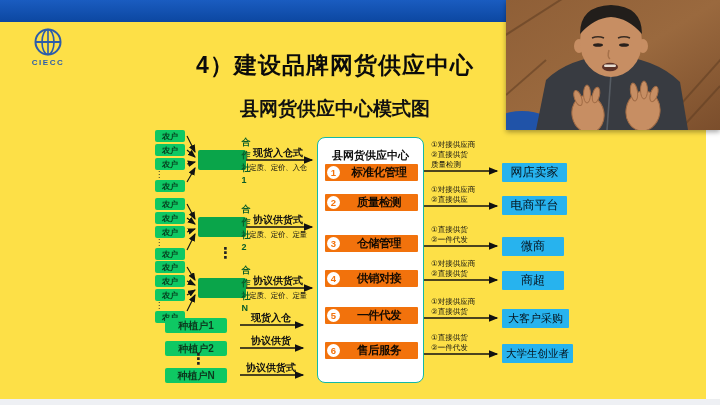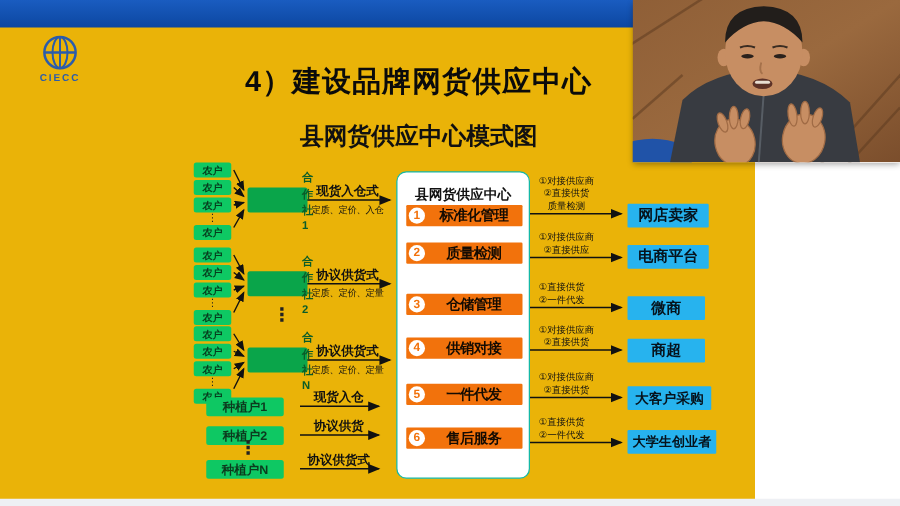--- a/index.html
+++ b/index.html
@@ -1,35 +1,35 @@
 <!DOCTYPE html>
 <html><head>
 <meta charset="utf-8">
 <style>
   * { margin:0; padding:0; box-sizing:border-box; }
   html,body { width:720px; height:405px; }
   body { font-family:"Liberation Sans","DejaVu Sans",sans-serif; background:#fff; overflow:hidden; }
-  .screen { position:relative; width:604px; height:405px; background:#eab308; }
+  .screen { position:relative; width:706px; height:405px; background:#fde047; }
 
   .topbar { position:absolute; left:0; top:0; width:720px; height:22px;
             background:linear-gradient(#1a5cc0,#0c47a1); }
   .bottom-strip { position:absolute; left:0; bottom:0; width:720px; height:6px; background:#eef0f4; }
 
   .logo { position:absolute; left:26px; top:27px; width:44px; text-align:center; color:#2b5cab; }
   .logo .glyph svg { display:block; margin:0 auto; }
   .logo .logo-text { font-size:8px; font-weight:bold; letter-spacing:1.5px; margin-top:1px; }
 
   .title { position:absolute; left:140px; top:50px; width:390px; text-align:center;
            font-size:23px; font-weight:bold; color:#0b0b0b; letter-spacing:1px; }
   .subtitle { position:absolute; left:190px; top:96px; width:290px; text-align:center;
               font-size:19px; font-weight:600; color:#111; }
 
   .connectors { position:absolute; left:0; top:0; width:720px; height:405px; z-index:1; pointer-events:none; }
 
-  .abs { position:absolute; z-index:2;align-items:center; }
+  .abs { position:absolute; z-index:2; }
   .farm-col { display:flex; flex-direction:column; }
   .box-farmer { width:30px; height:12px; margin-bottom:2px; background:#0ec863; border-radius:2px;
                 display:flex; align-items:center; justify-content:center;
                 font-size:8px; font-weight:bold; color:#073; color:#063c1d; }
   .mini-dots { font-size:8px; line-height:6px; height:8px; color:#222; }
   .box-hub { background:#0aa54a; border-radius:2px; width:44px; height:20px;
              display:flex; align-items:center; justify-content:center;
              font-size:9px; font-weight:bold; color:#0a5c28;padding-left:48px; }
   .box-grower { background:#0ec863; border-radius:2px; width:62px; height:15px;
                 display:flex; align-items:center; justify-content:center;
@@ -47,21 +47,21 @@
   .num-circle { width:13px; height:13px; margin-left:2px; background:#fff; border-radius:50%;
                 display:flex; align-items:center; justify-content:center;
                 font-size:9.5px; font-weight:bold; color:#f2720c; flex:0 0 13px; }
   .citem-label { flex:1; text-align:center; font-size:11.5px; font-weight:bold; color:#140b02;
                  letter-spacing:-0.5px; }
 
   .steps { display:flex; flex-direction:column; }
   .step { font-size:7.5px; line-height:10px; color:#111; white-space:nowrap; }
 
   .box-blue { background:#27b3ee; display:flex; align-items:center; justify-content:center;
-              font-weight:bold; color:#06131d; border-radius:1px; }
+              font-weight:normal; color:#06131d; border-radius:1px; }
 
   .webcam { position:absolute; left:506px; top:0; width:214px; height:130px; z-index:5;
             box-shadow:0 2px 5px rgba(0,0,0,.35); overflow:hidden; }
   .webcam svg { display:block; }
 </style>
 </head>
 <body>
 
 <div class="screen">
 

